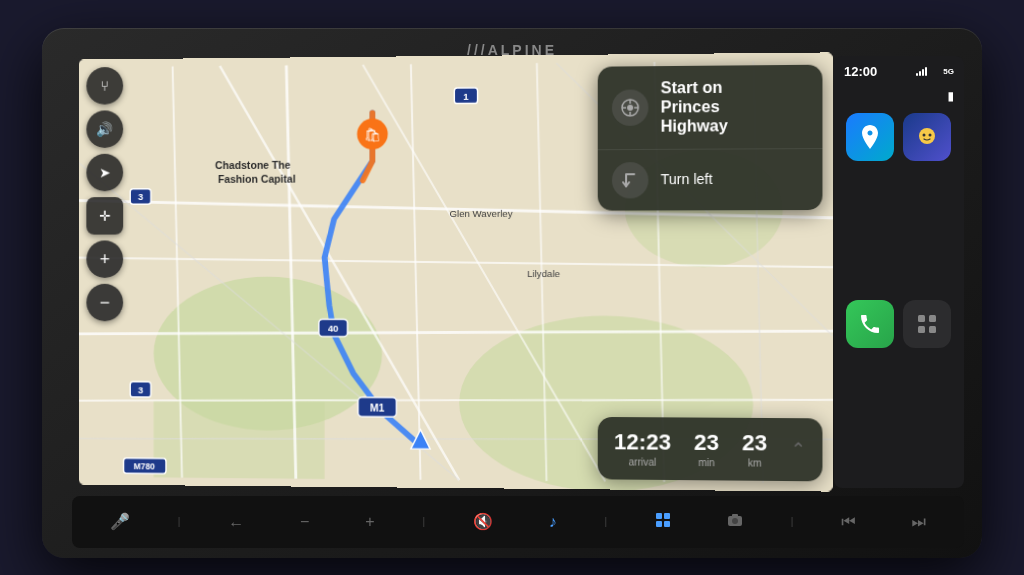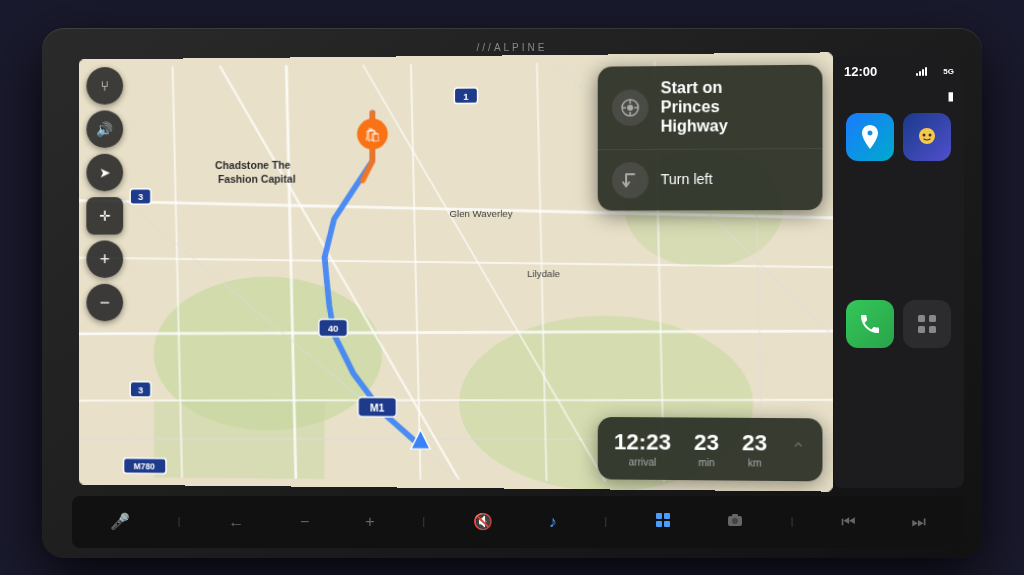--- a/index.html
+++ b/index.html
@@ -45,23 +45,23 @@
       transform: perspective(1200px) rotateY(-3deg);
     }
 
     
     .alpine-logo {
       position: absolute;
       top: 14px;
       left: 50%;
       transform: translateX(-50%);
       color: #888;
-      font-size: 10px;
+      font-size: 14px;
       letter-spacing: 3px;
-      font-weight: 400;
+      font-weight: 700;
     }
 
     
     .side-panel {
       position: absolute;
       top: 28px;
       right: 18px;
       width: 130px;
       bottom: 70px;
       background: #1c1c1e;

